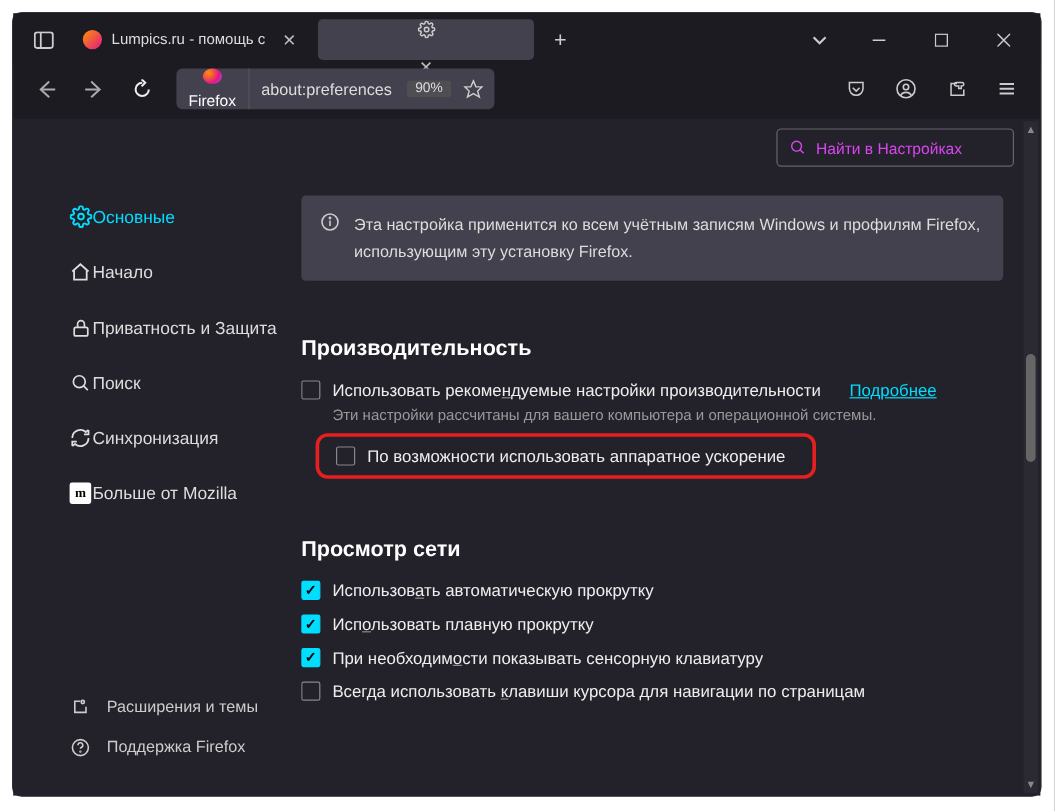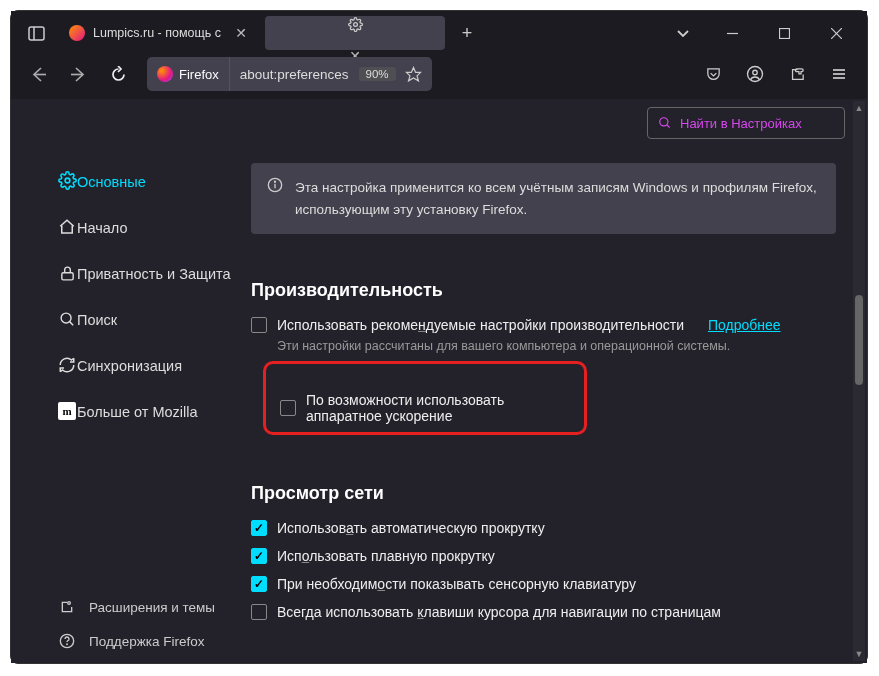--- a/index.html
+++ b/index.html
@@ -83,20 +83,21 @@
     align-items: center;
     margin: 0 6px;
     max-width: 478px;
   }
   .urlbar .identity {
     height: 100%;
     padding: 0 10px;
     display:flex; align-items:center; gap:6px;
     border-right: 1px solid #555;
     font-size: 13px;
+    flex-direction: column;
   }
   .fx-logo {
     width:16px; height:16px; border-radius:50%;
     background: radial-gradient(circle at 30% 30%, #ff9500, #e31587 60%, #9059ff);
   }
   .ygradient {
     width:16px; height:16px; border-radius:50%;
     background: linear-gradient(135deg, #ff9500, #e31587);
   }
   .urlbar .addr {
@@ -135,21 +136,21 @@
     align-items: flex-end;
     height: 46px;
     color: #ddd;
     border-radius: 4px;
     padding: 0 6px;
   }
   .cat.active { color: #00ddff; }
   .cat .ico { width:20px; display:flex; justify-content:center; }
   .sidespacer { flex:1; }
   .footlink {
-    display:flex; align-items:flex-end; gap:12px;
+    display:flex; align-items:flex-start; gap:12px;
     height: 34px; font-size:13.5px; color:#ccc;
     padding: 0 6px;
   }
   .footlink .ico { width:20px; display:flex; justify-content:center; }
   .prefs-main {
     flex: 1;
     padding: 10px 20px 0 0;
     overflow: hidden;
     position: relative;
   }
@@ -201,24 +202,24 @@
     border-color: #00ddff;
     color: #000;
     font-size: 12px;
     font-weight: bold;
   }
   .hint { font-size: 12.5px; color:#999; margin-left:26px; margin-bottom:4px; }
   .learnmore { color:#00ddff; text-decoration: underline; font-size:14px; cursor:pointer;}
   .highlight {
     border: 3px solid #e62020;
     border-radius: 10px;
-    padding: 24px 14px 8px 14px;
+    padding: 4px 14px 8px 14px;
     margin-left: 12px;
     margin-top: 8px;
-    width: 324px;
+    width: 417px;
   }
   .section2 { margin-top: 48px; }
   .undl { text-decoration: underline; text-decoration-color: #888; }
   .scrollbar {
     position:absolute; right:2px; top:2px; bottom:2px; width:12px;
     display:flex; flex-direction:column; align-items:center;
     background:#2b2a33;
   }
   .scrollbar .arr { height:14px; color:#888; font-size:9px; display:flex;align-items:center;justify-content:center;width:100%;}
   .scrollbar .track { flex:1; width:100%; position:relative;}

